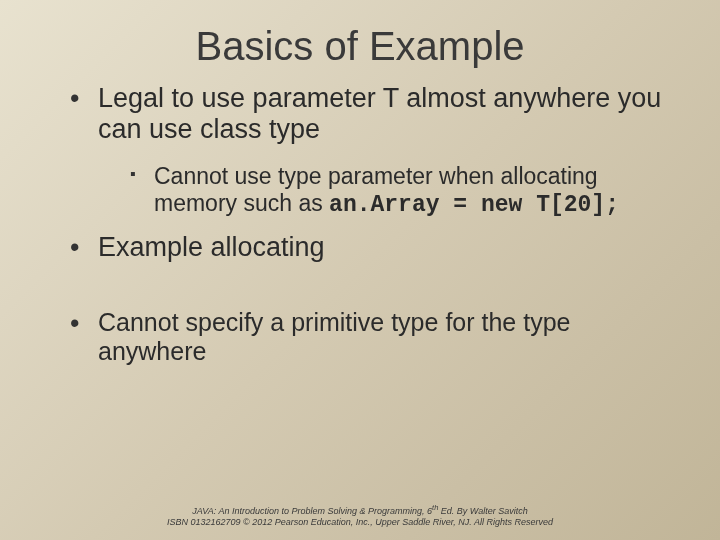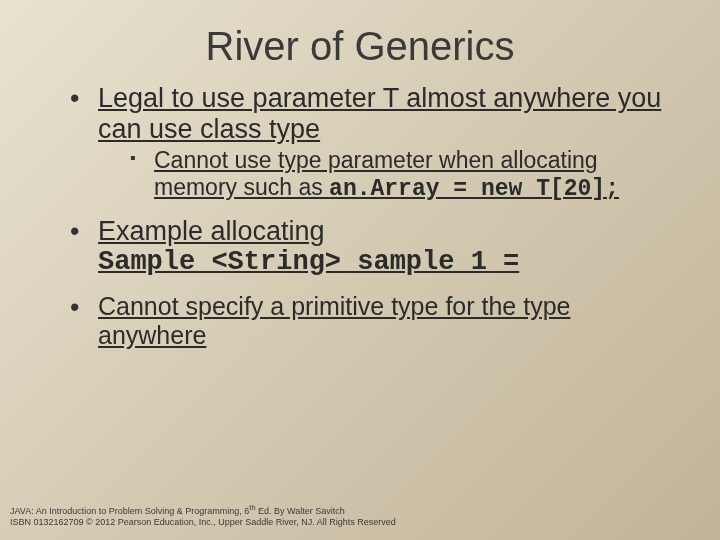--- a/index.html
+++ b/index.html
@@ -27,40 +27,39 @@
     text-align: center;
     font-size: 40px;
     padding-top: 24px;
     padding-bottom: 14px;
     color: #3a3a3a;
   }
   ul.level1 {
     list-style: none;
     margin: 0;
     padding: 0 40px 0 70px;
-    text-decoration: underline;
   }
   ul.level1 > li {
     position: relative;
     font-size: 27px;
     line-height: 1.15;
     margin-bottom: 14px;
     padding-left: 28px;
   }
   ul.level1 > li::before {
     content: "•";
     position: absolute;
     left: 0;
     top: 0;
     font-size: 27px;
     color: #333;
   }
   ul.level2 {
     list-style: none;
-    margin: 2px 0 0 0;
+    margin: 18px 0 0 0;
     padding: 0 0 0 32px;
   }
   ul.level2 > li {
     position: relative;
     font-size: 23px;
     line-height: 1.15;
     padding-left: 24px;
   }
   ul.level2 > li::before {
     content: "▪";
@@ -86,48 +85,49 @@
     padding-left: 90px;
   }
   li.smaller {
     font-size: 25px !important;
   }
   .footer {
     position: absolute;
     bottom: 12px;
     left: 0;
     right: 0;
+    text-align: center;
     font-size: 9px;
+    font-style: italic;
     color: #3a3a3a;
     line-height: 1.25;
-    padding-left: 10px;
   }
 </style>
 </head>
 <body>
 
 <div class="slide">
 
-  <div class="title">River of Generics</div>
+  <div class="title">Basics of Example</div>
 
   <ul class="level1">
 
     <li>
       <span>Legal to use parameter T almost anywhere you can use class type</span>
       <ul class="level2">
         <li>
           <span>Cannot use type parameter when allocating memory such as  </span><span class="code-inline">an.Array = new T[20];</span>
         </li>
       </ul>
     </li>
 
     <li>
       <span>Example allocating</span>
       <span class="code-block">
-        <span>Sample &lt;String&gt; sample 1 =</span><br>
+        <br>
       </span>
     </li>
 
     <li class="smaller">
       <span>Cannot specify a primitive type for the type anywhere</span>
     </li>
 
   </ul>
 
   <div class="footer">

